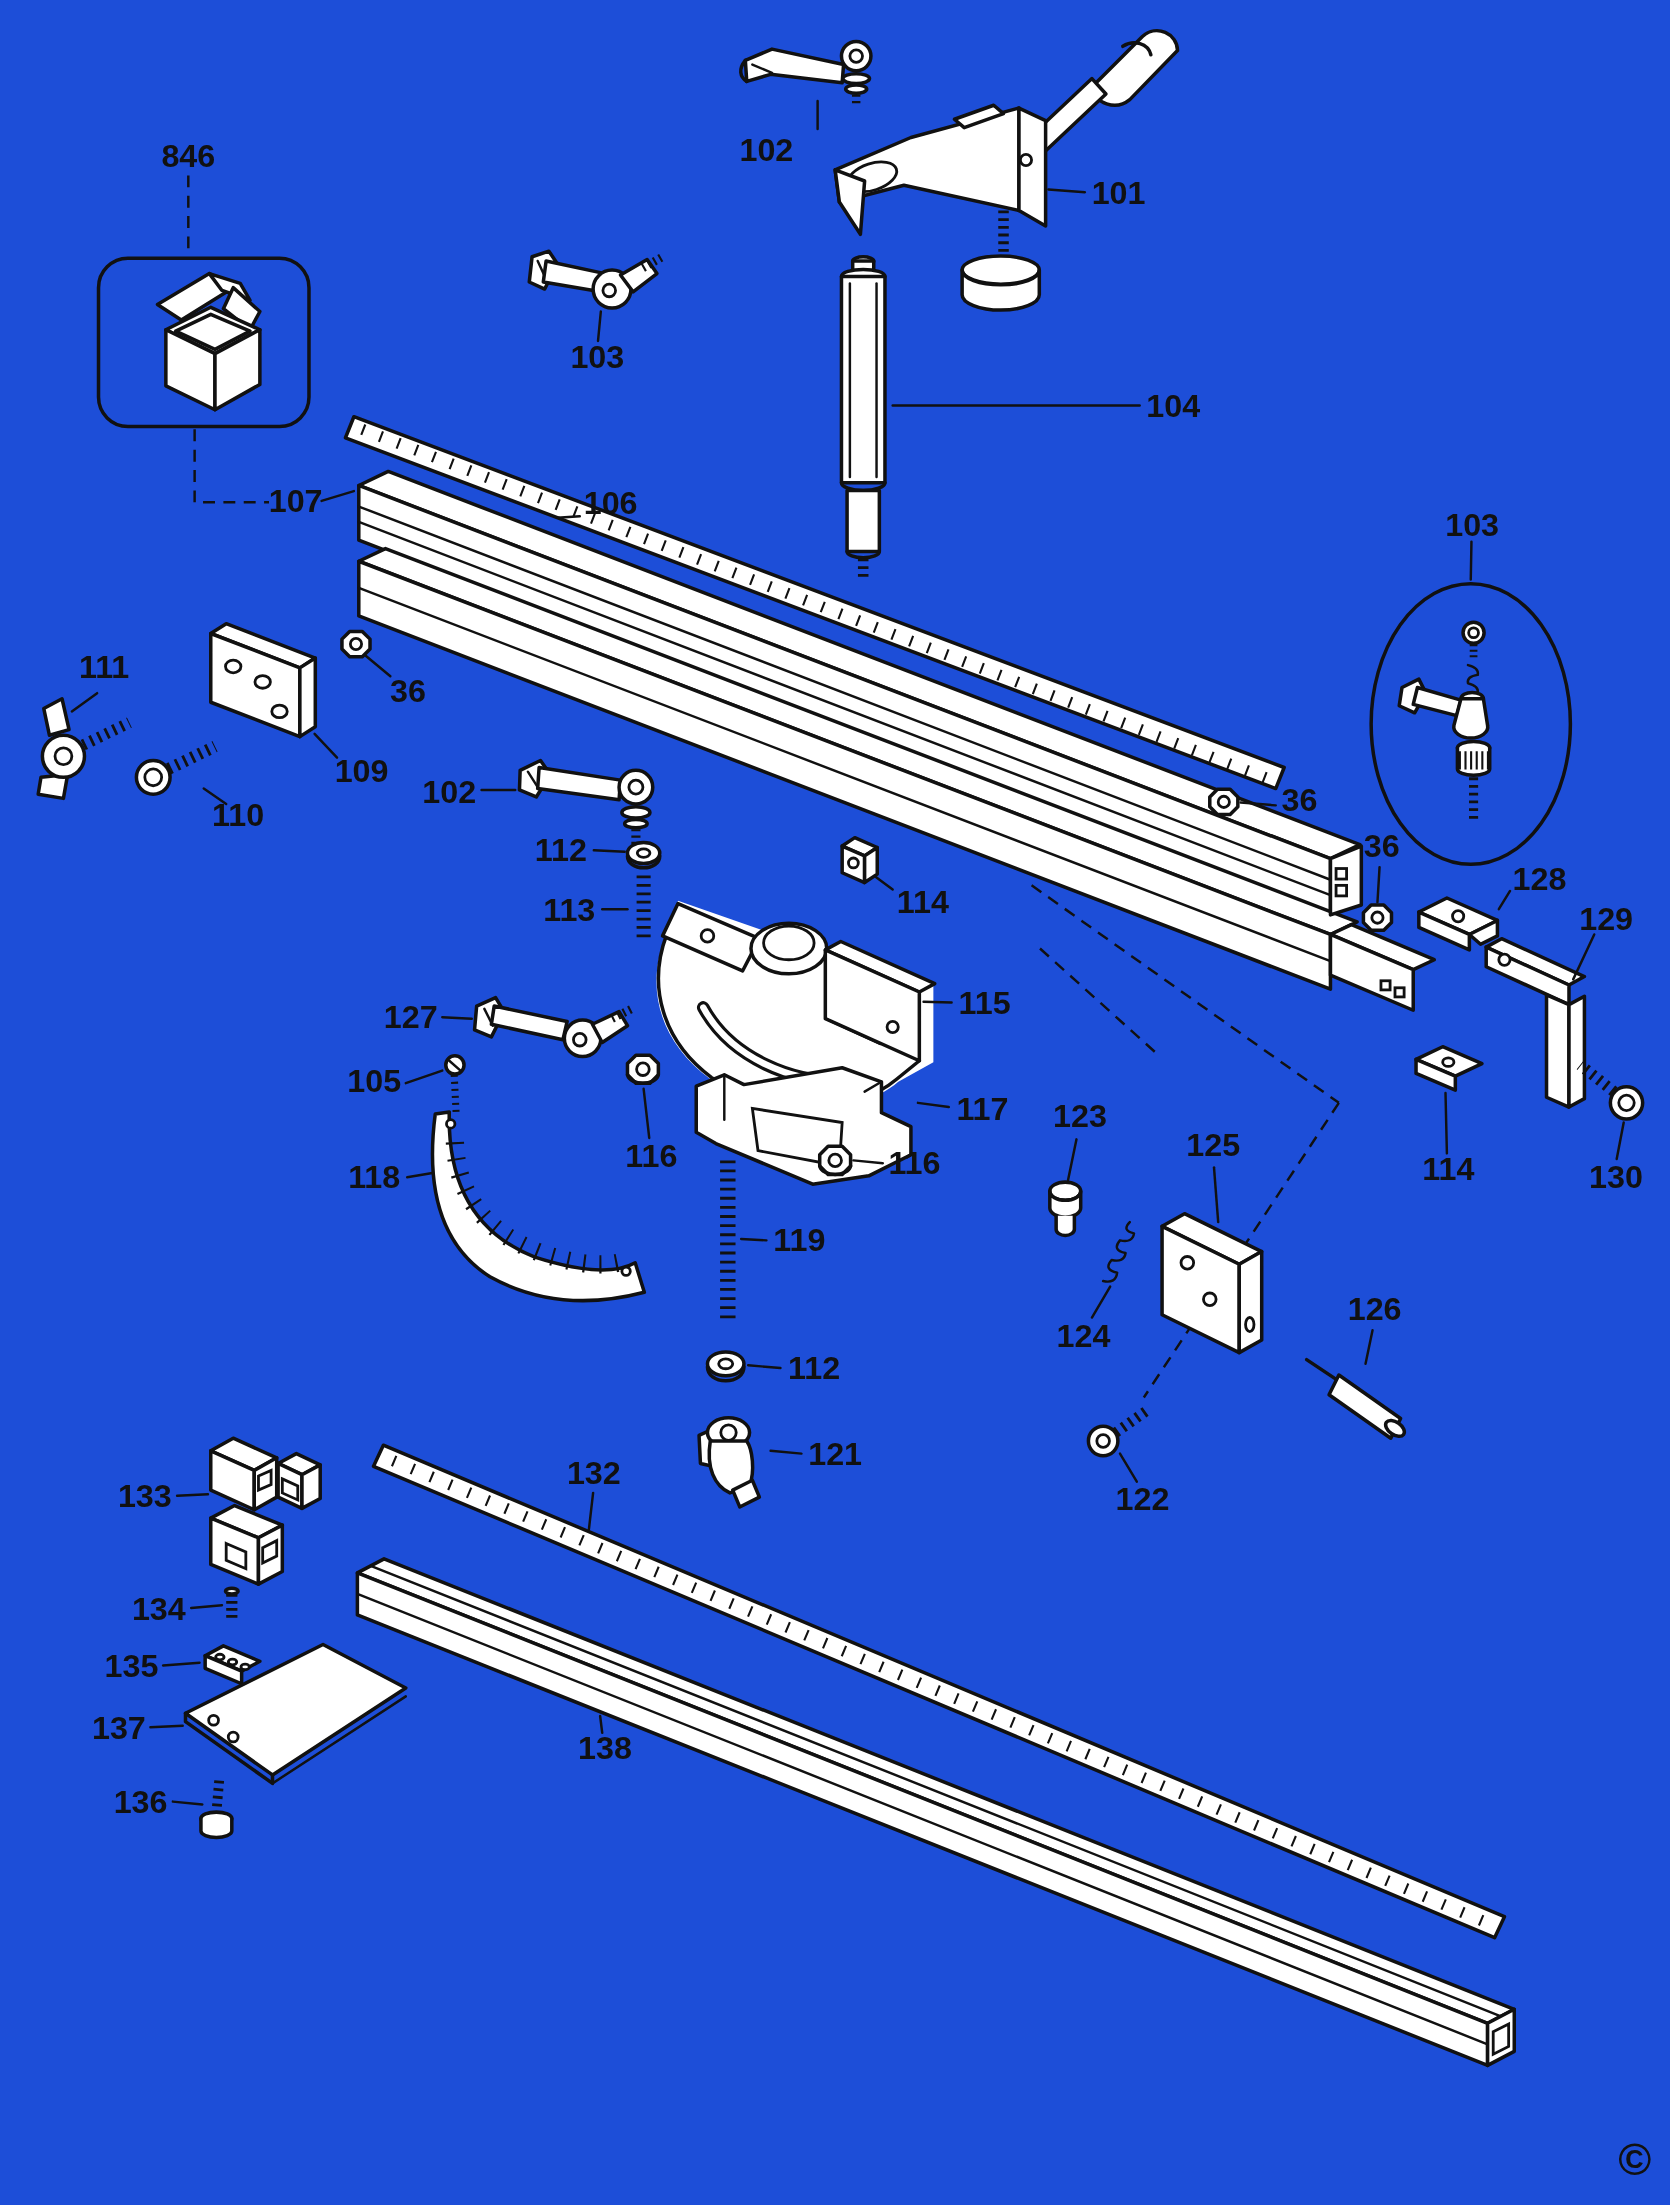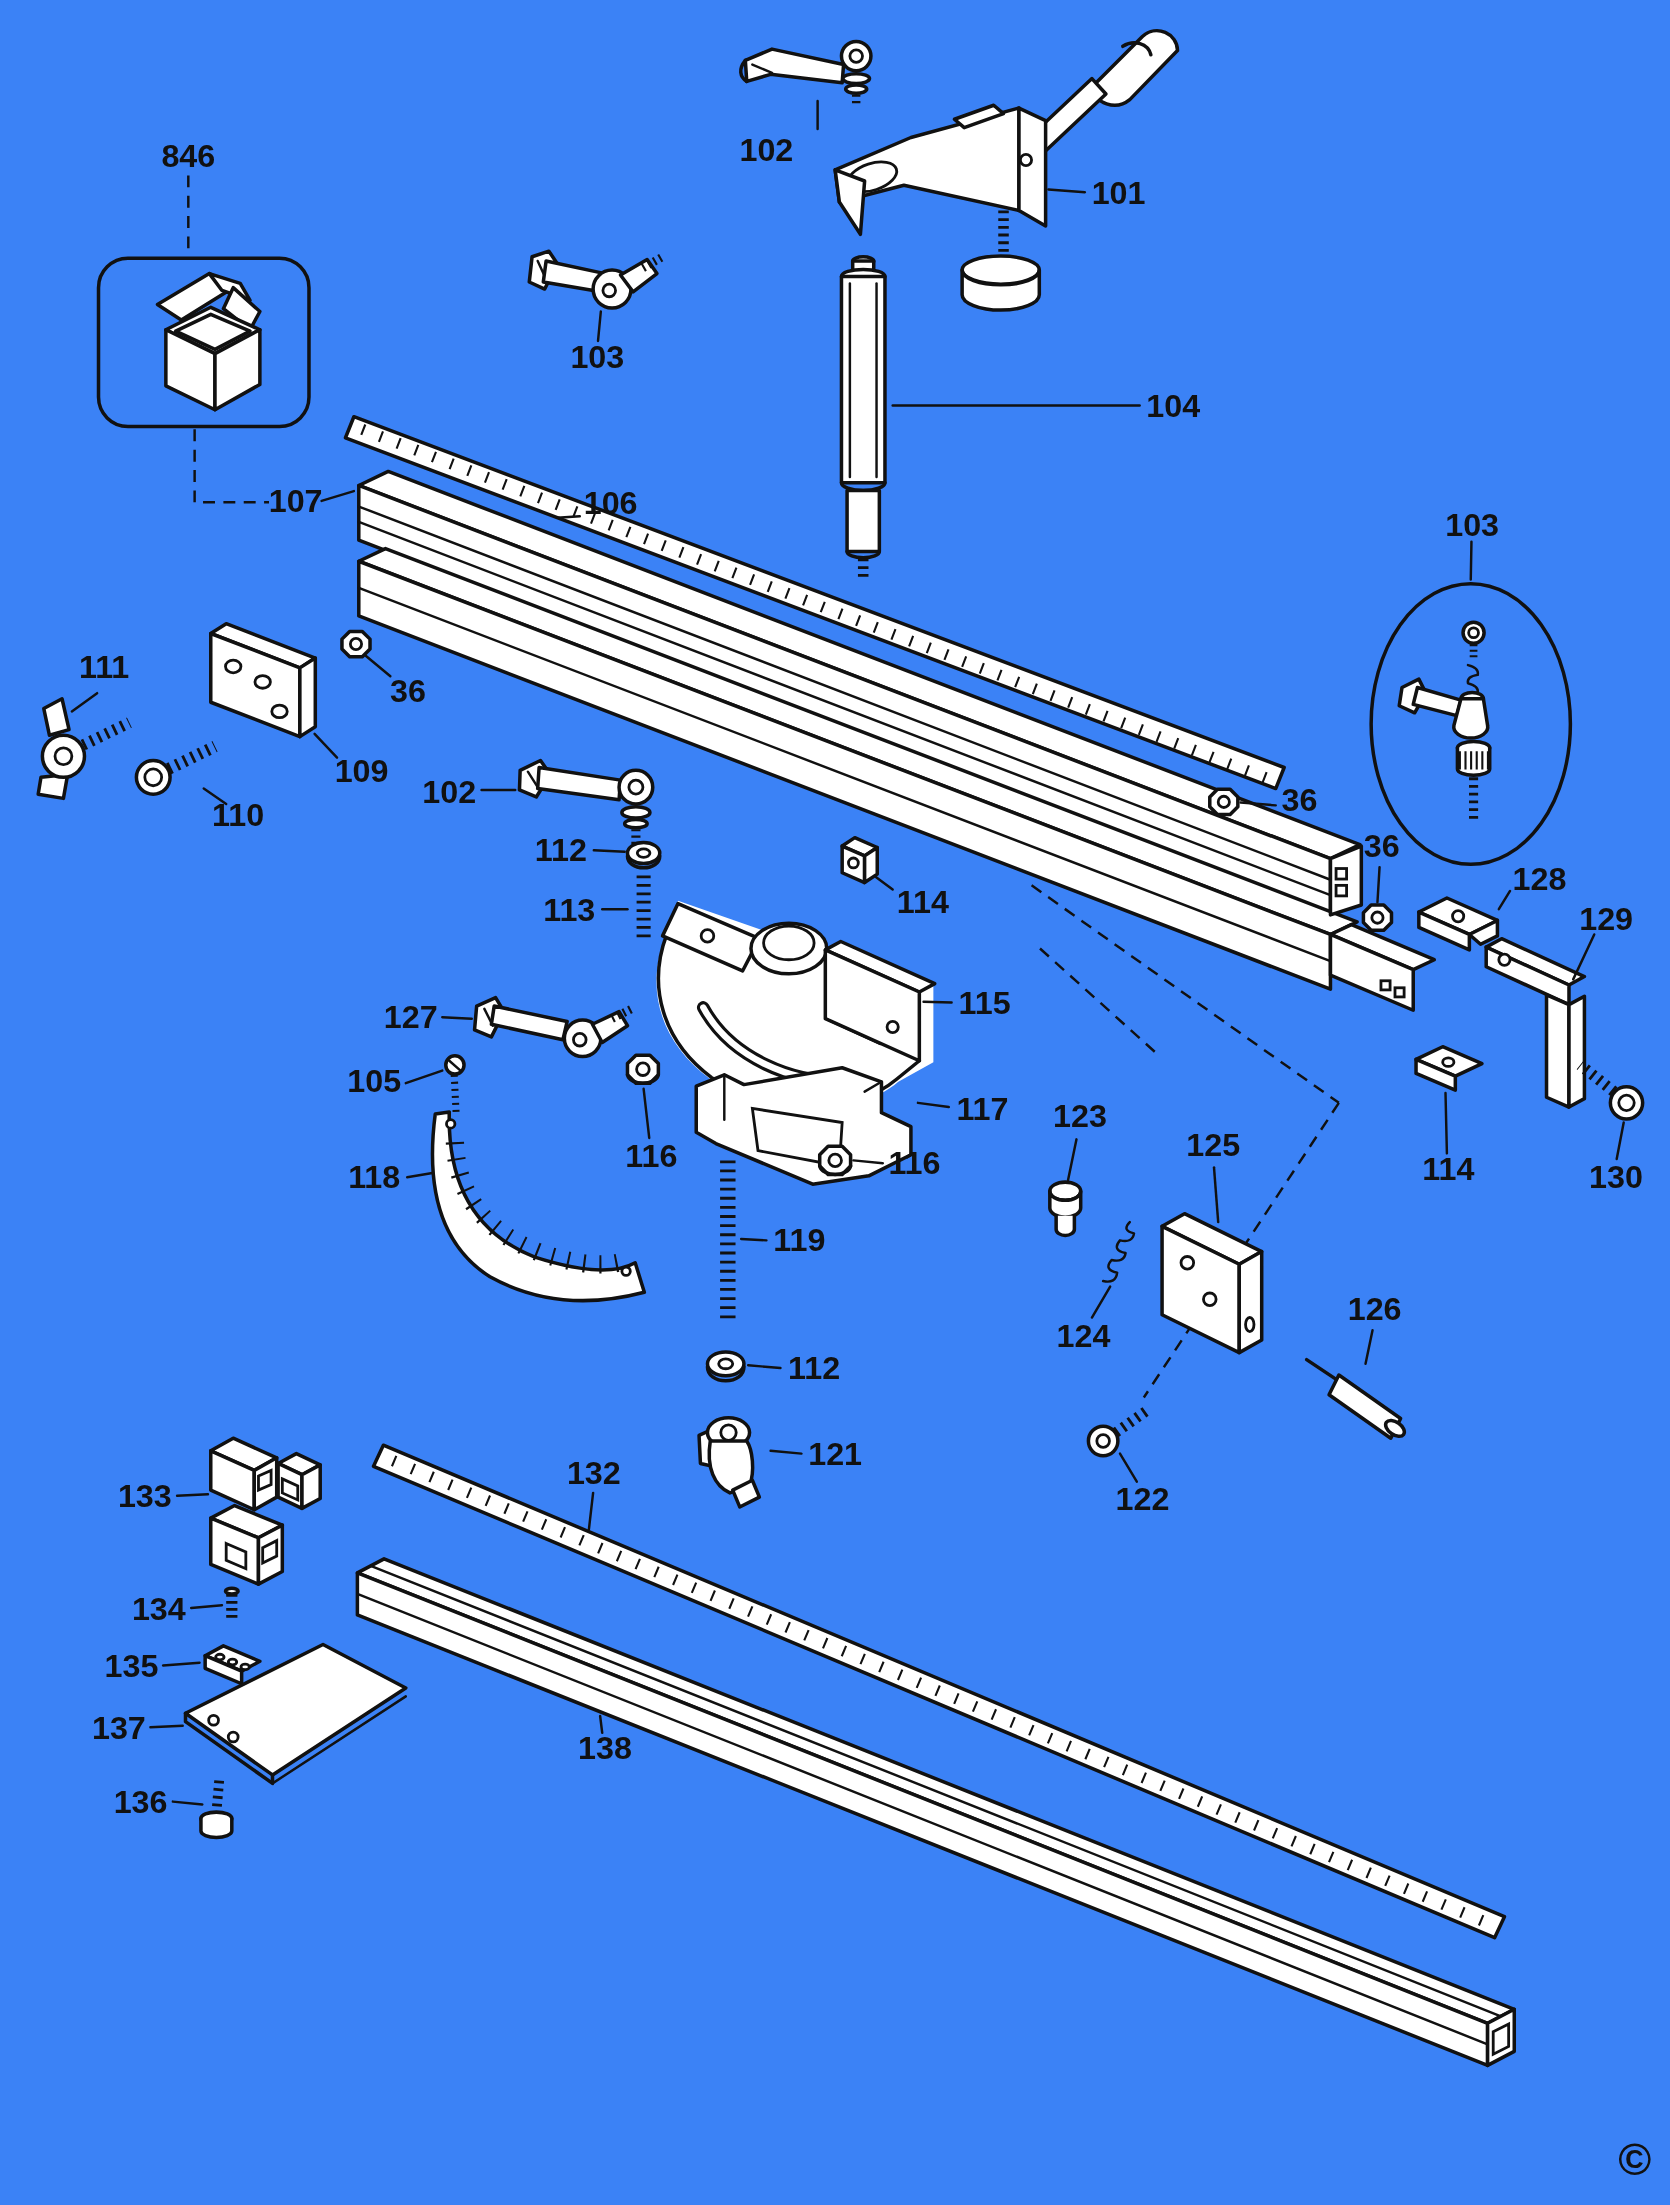--- a/index.html
+++ b/index.html
@@ -1,16 +1,16 @@
 <!DOCTYPE html>
 <html style="font-size:11.2px"><head>
 <meta charset="utf-8">
 <style>
   html,body{margin:0;padding:0;background:#e8e8e8;}
-  .page{position:relative;width:1671px;height:2205px;background:#3b82f6;margin:0 auto;
+  .page{position:relative;width:1671px;height:2205px;background:#1d4ed8;margin:0 auto;
         font-family:"Liberation Sans",sans-serif;}
   svg{position:absolute;left:0;top:0;width:100%;height:100%;}
   .callout{font-family:"Liberation Sans",sans-serif;font-weight:700;font-size:46px;
            fill:#111;text-anchor:middle;}
   .cc{font-size:64px;font-weight:700;}
   .o  {stroke:#111;stroke-width:5;fill:#fff;stroke-linejoin:round;stroke-linecap:round;}
   .on {stroke:#111;stroke-width:5;fill:none;stroke-linejoin:round;stroke-linecap:round;}
   .ot {stroke:#111;stroke-width:3.5;fill:none;stroke-linejoin:round;stroke-linecap:round;}
   .ld {stroke:#111;stroke-width:3.5;fill:none;stroke-linecap:round;}
   .dsh{stroke:#111;stroke-width:3.5;fill:none;stroke-dasharray:17 12;}

